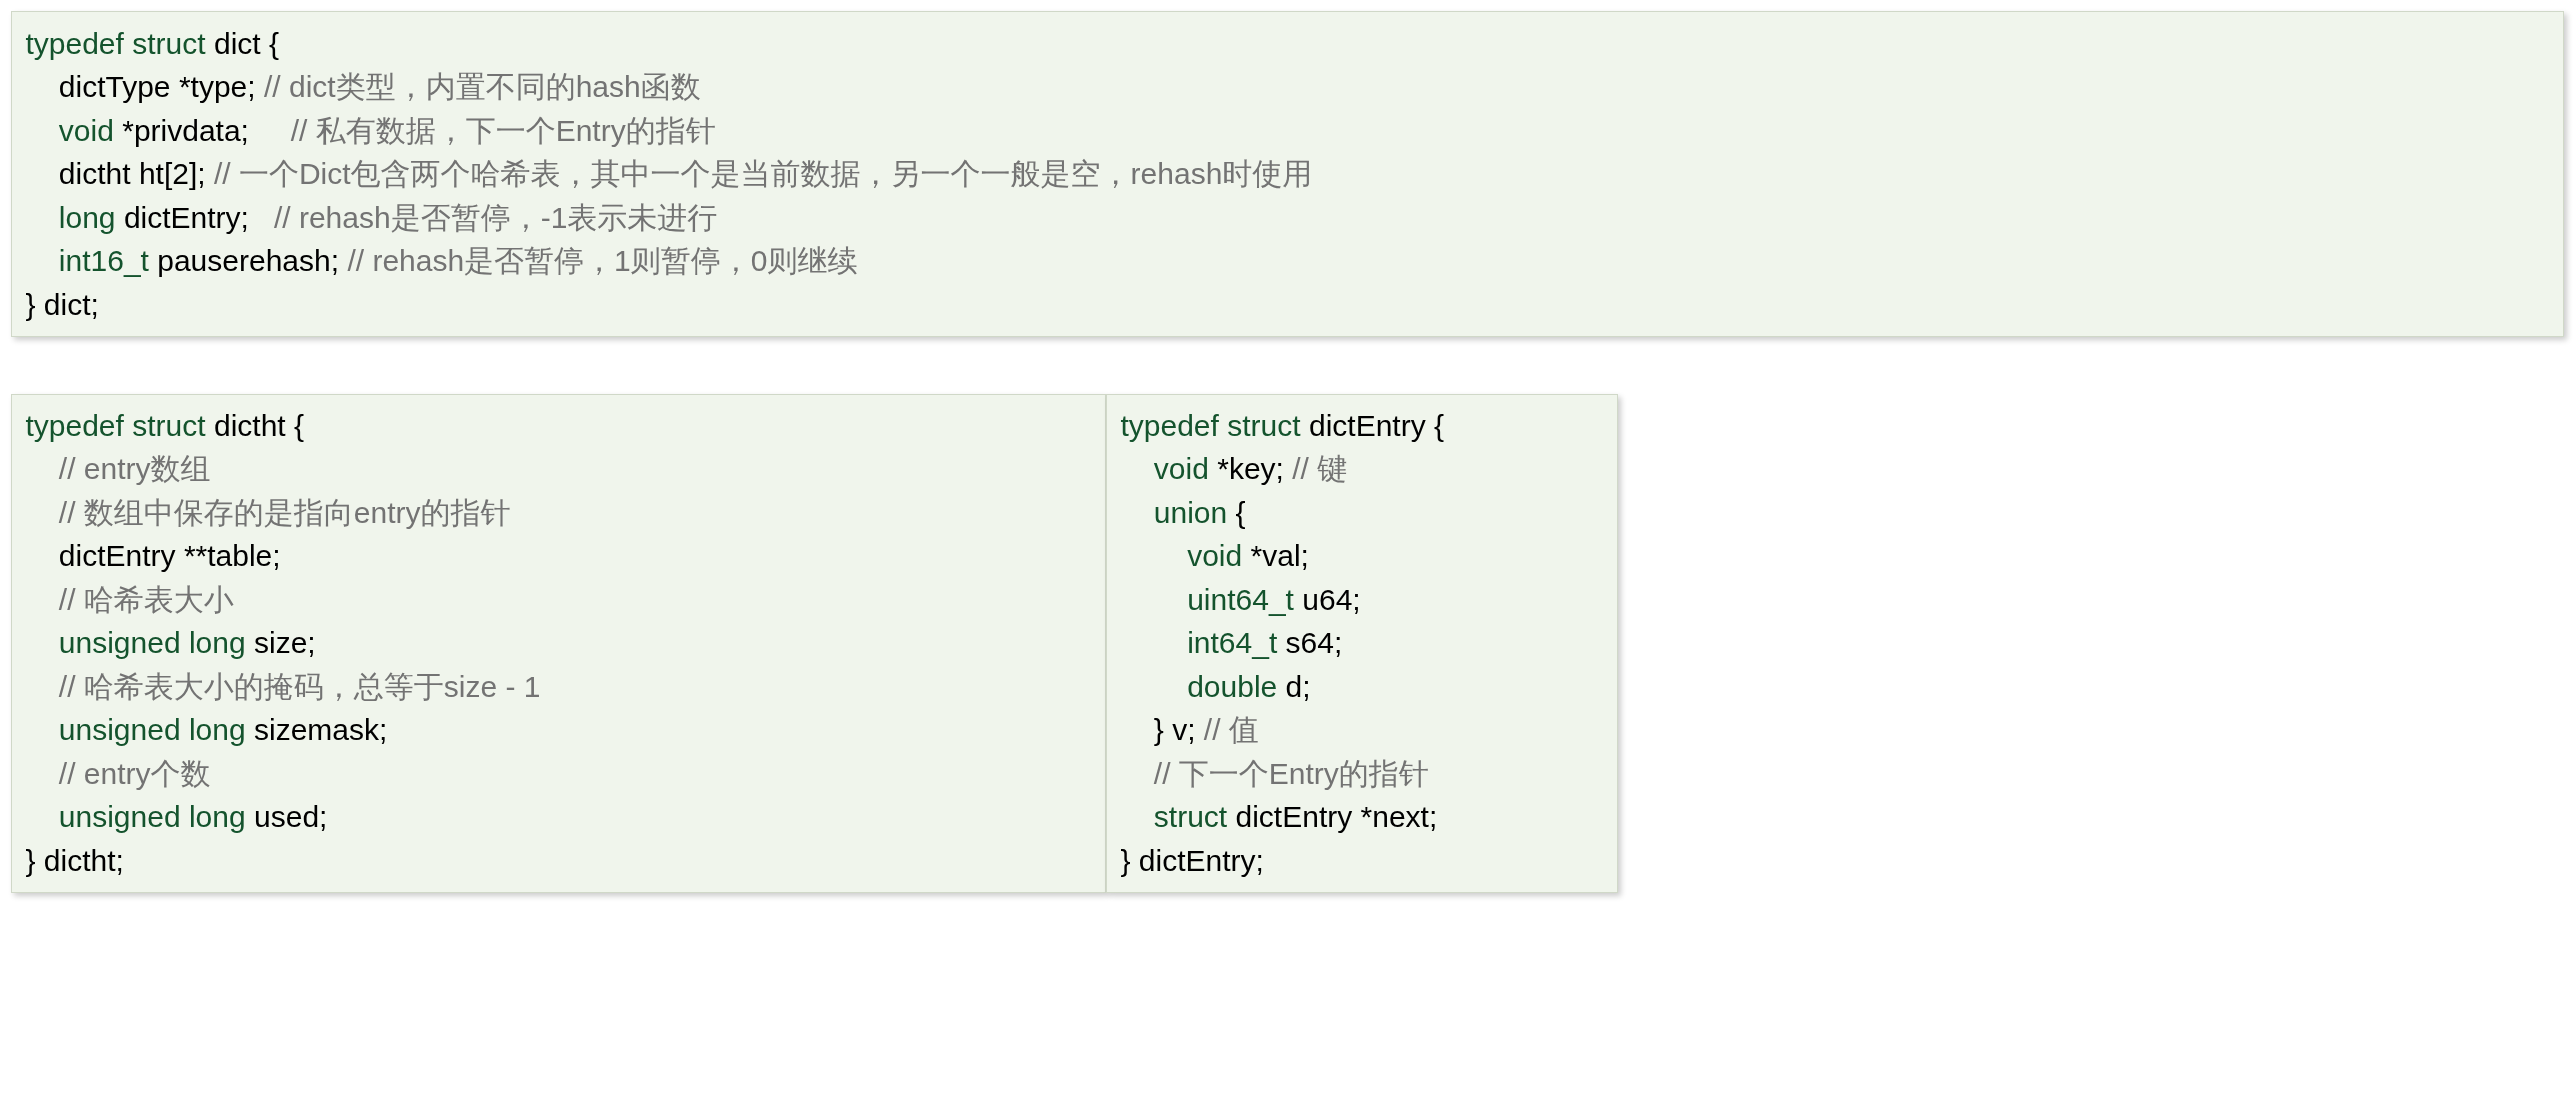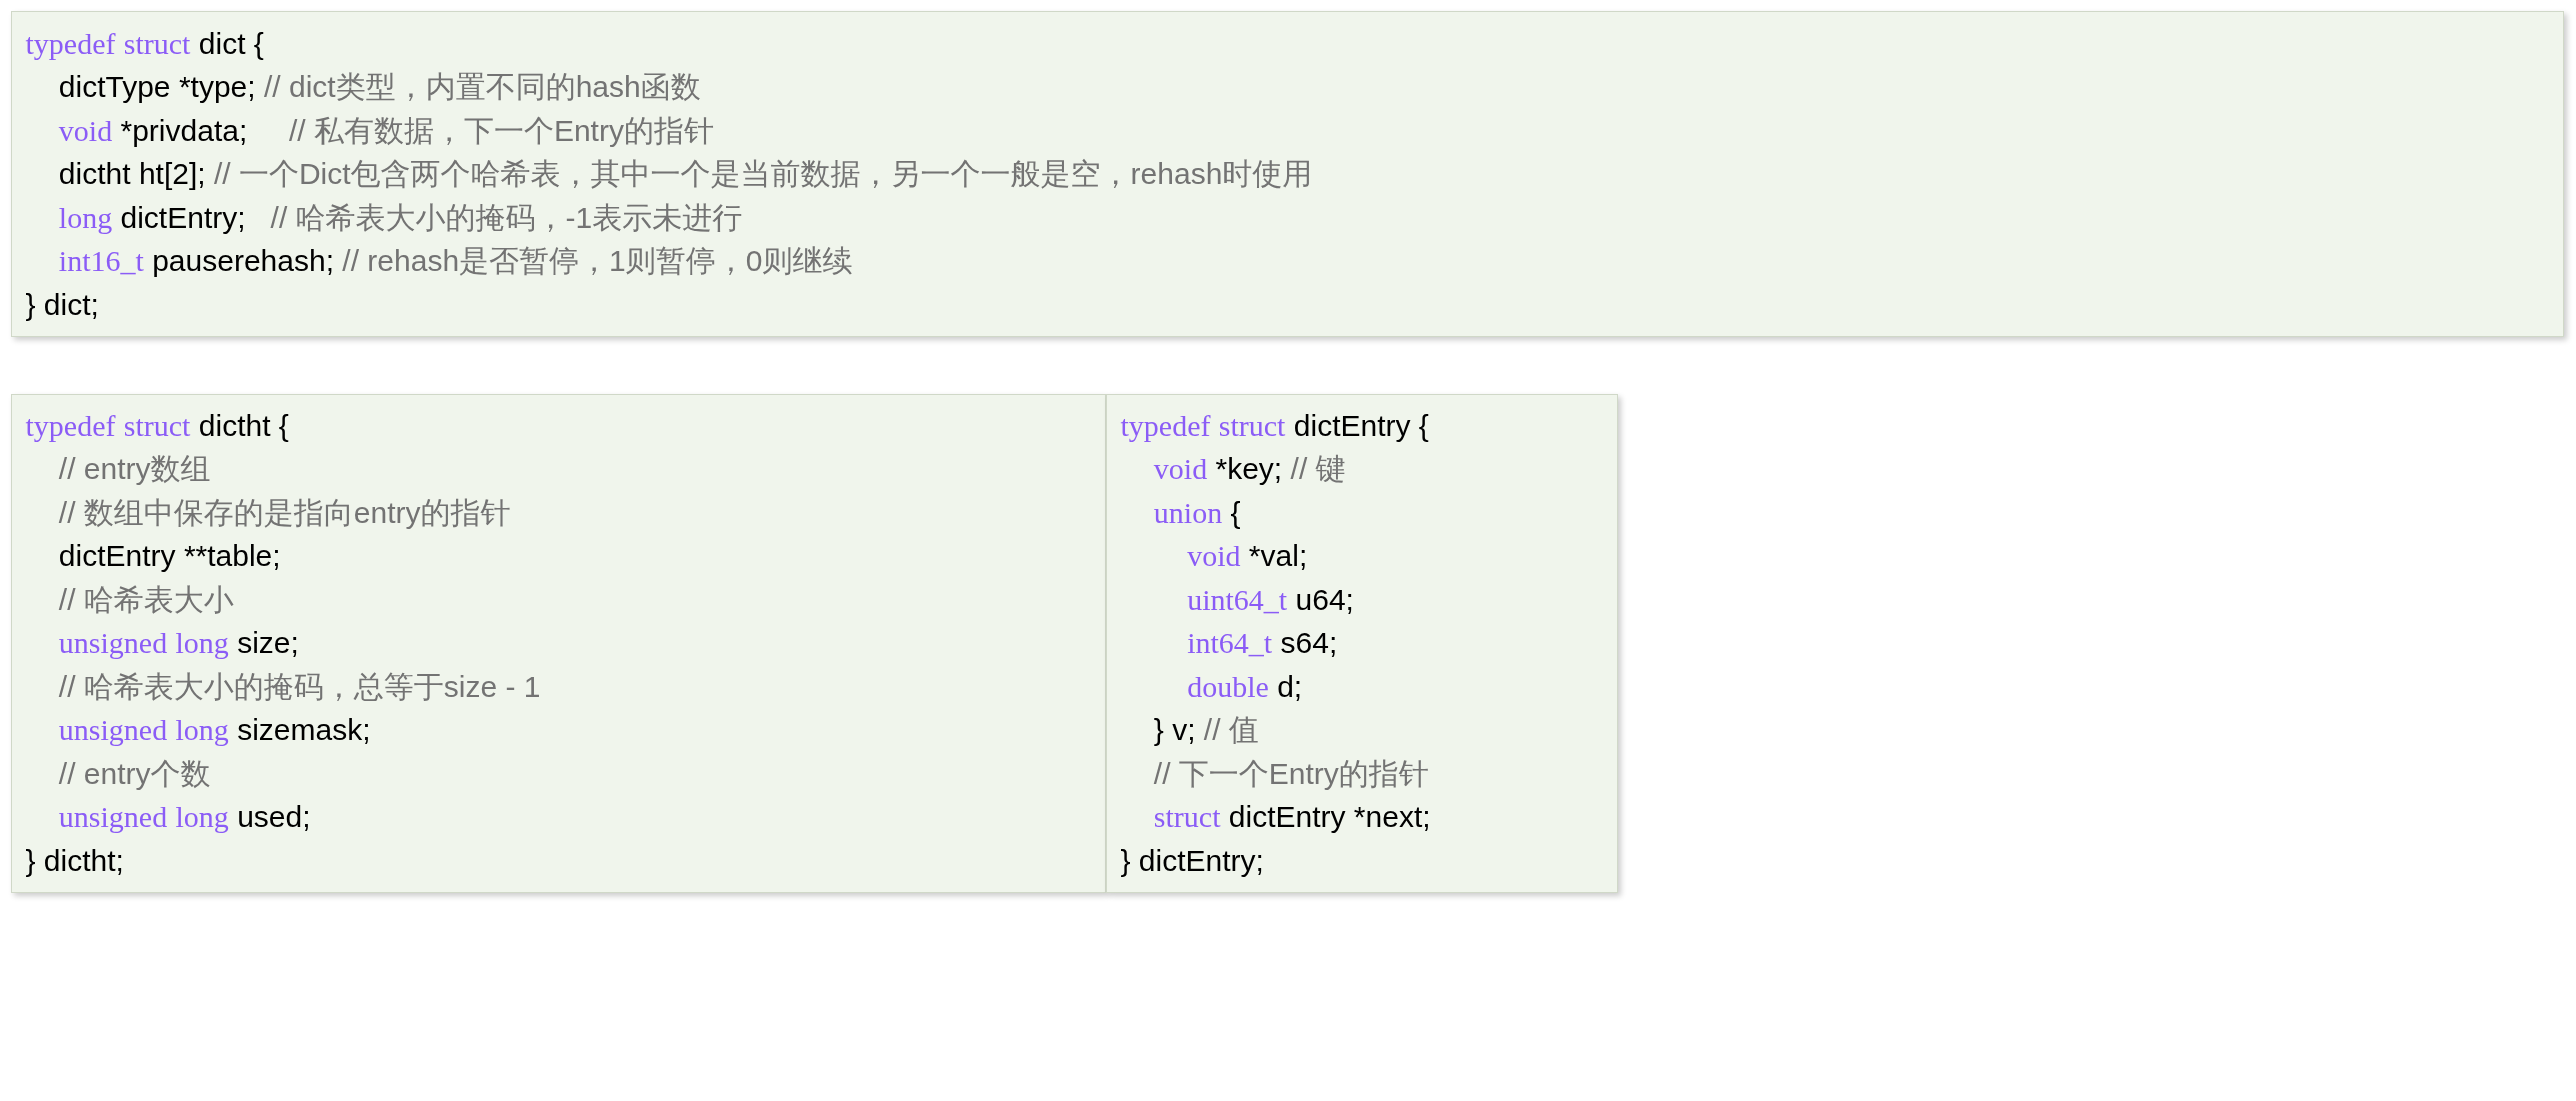--- a/index.html
+++ b/index.html
@@ -31,35 +31,35 @@
   }
   .row-bottom {
     display: flex;
   }
   .block-left {
     width: 1095px;
   }
   .block-right {
     width: 512px;
   }
-  .kw { color: #8b5cf6; font-family: Liberation Serif, serif; }       
+  .kw { color: #14532d; }       
   .type { color: #000000; }     
   .comment { color: #737373; }  
   .text { color: #000000; }     
 </style>
 </head>
 <body>
 
 <div class="container">
 
   <div class="code-block block-top"><span><span class="kw">typedef</span> <span class="kw">struct</span> <span class="type">dict</span><span class="text"> {</span></span>
 <span><span class="text">    </span><span class="type">dictType</span><span class="text"> *type; </span><span class="comment">// dict类型，内置不同的hash函数</span></span>
 <span><span class="text">    </span><span class="kw">void</span><span class="text"> *privdata;     </span><span class="comment">// 私有数据，下一个Entry的指针</span></span>
 <span><span class="text">    </span><span class="type">dictht</span><span class="text"> ht[2]; </span><span class="comment">// 一个Dict包含两个哈希表，其中一个是当前数据，另一个一般是空，rehash时使用</span></span>
-<span><span class="text">    </span><span class="kw">long</span><span class="text"> dictEntry;   </span><span class="comment">// 哈希表大小的掩码，-1表示未进行</span></span>
+<span><span class="text">    </span><span class="kw">long</span><span class="text"> dictEntry;   </span><span class="comment">// rehash是否暂停，-1表示未进行</span></span>
 <span><span class="text">    </span><span class="kw">int16_t</span><span class="text"> pauserehash; </span><span class="comment">// rehash是否暂停，1则暂停，0则继续</span></span>
 <span><span class="text">} </span><span class="type">dict</span><span class="text">;</span></span></div>
 
   <div class="row-bottom">
 
     <div class="code-block block-left"><span><span class="kw">typedef</span> <span class="kw">struct</span> <span class="type">dictht</span><span class="text"> {</span></span>
 <span><span class="text">    </span><span class="comment">// entry数组</span></span>
 <span><span class="text">    </span><span class="comment">// 数组中保存的是指向entry的指针</span></span>
 <span><span class="text">    </span><span class="type">dictEntry</span><span class="text"> **table;</span></span>
 <span><span class="text">    </span><span class="comment">// 哈希表大小</span></span>

